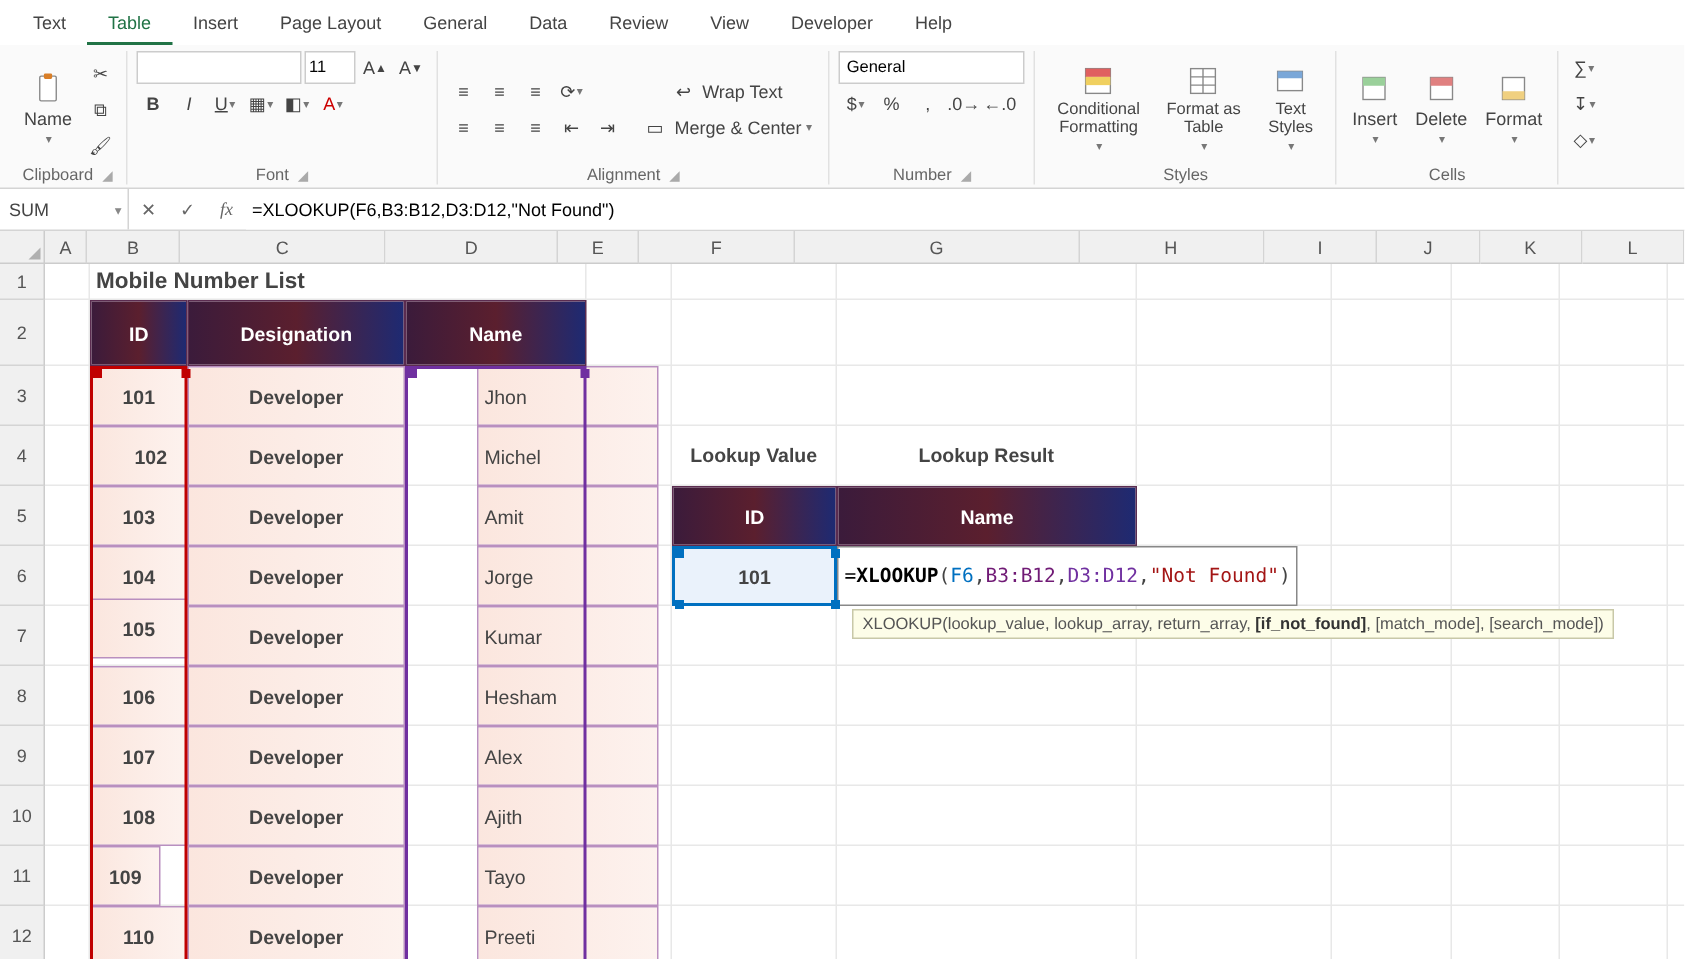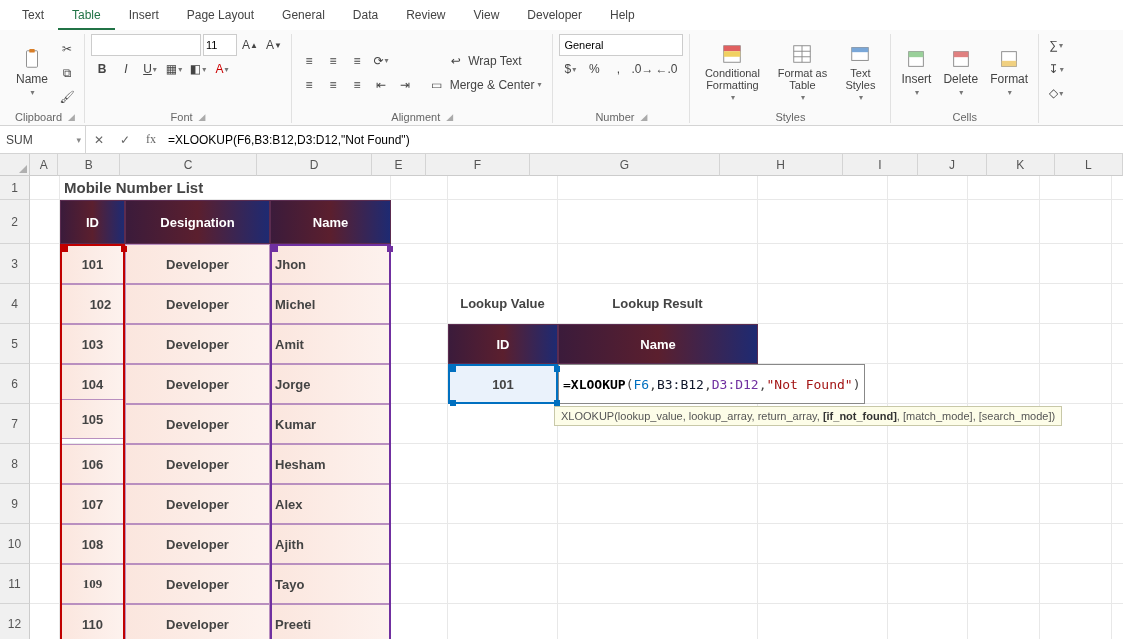--- a/index.html
+++ b/index.html
@@ -28,51 +28,51 @@
 .num-select{ width:124px; height:22px; border:1px solid #ccc; background:#fff; font-size:11px; padding:0 4px;}
 
 .caret{ font-size:8px; margin-left:1px; color:#777;}
 
 
 .fbar-row { display:flex; align-items:center; border-bottom:1px solid #d4d4d4; height:28px;}
 .name-box { width:86px; border-right:1px solid #d4d4d4; height:100%; display:flex; align-items:center; justify-content:space-between; padding:0 4px 0 6px;}
 .name-box span.caret2{ font-size:9px; color:#888;}
 .fx-btns { display:flex; align-items:center; height:100%; }
 .fx-btn { width:26px; height:100%; display:flex; align-items:center; justify-content:center; color:#666; cursor:pointer;}
-.fx-label{ font-family:"Times New Roman",serif;}
+.fx-label{ font-style:italic; font-family:"Times New Roman",serif;}
 .formula-input{ flex:1; height:100%; border:none; padding:0 4px; font-size:12px; outline:none;}
 
 
 .grid { display:flex; height: calc(639px - 18px - 96px - 28px); overflow:hidden; position:relative; }
 .corner { width:30px; height:22px; background:#f0f0f0; border-right:1px solid #ccc; border-bottom:1px solid #ccc; position:relative;}
 .corner::after{content:""; position:absolute; right:2px; bottom:2px; width:0;height:0; border-left:8px solid transparent; border-bottom:8px solid #b0b0b0;}
 .col-headers { display:flex; }
 .col-h { height:22px; background:#f0f0f0; border-right:1px solid #d4d4d4; border-bottom:1px solid #ccc; display:flex; align-items:center; justify-content:center; color:#555;}
 .row-h { width:30px; background:#f0f0f0; border-right:1px solid #ccc; border-bottom:1px solid #d4d4d4; display:flex; align-items:center; justify-content:center; color:#555;}
 .cells { position:relative; }
 .cell { position:absolute; border-right:1px solid #e8e8e8; border-bottom:1px solid #e8e8e8; display:flex; align-items:center; padding:0 4px; background:#fff; font-size:13px;}
 .hdr-grad { background: linear-gradient(90deg,#3b1b3b,#5b1f2e,#1e2a72); color:#fff; font-weight:bold; justify-content:center; border:1px solid #5b2c50;}
 .title-cell{ font-weight:bold; font-size:15px;}
 .tbl-cell{ background: linear-gradient(90deg,#fbe6de,#fdf2ee); border:1px solid #b98fbf; font-weight:600; }
 .tbl-id{ justify-content:center;}
 .tbl-desig{ justify-content:center;}
-.tbl-name{ justify-content:flex-start; font-weight:700;}
+.tbl-name{ justify-content:flex-start; font-weight:400;margin-left:48px;}
 .lookup-label{ font-weight:bold; justify-content:center;}
 .lv-cell{ border:1px solid #7aa7d8; background:#eaf2fb; justify-content:center; font-weight:600;}
 
 .range-outline{ position:absolute; pointer-events:none; }
 .r-blue{ border:2px solid #0070c0; }
 .r-red{ border:2px solid #c00000; }
 .r-purple{ border:2px solid #7030a0; }
 .dot{position:absolute;width:6px;height:6px;}
 .dot.b{background:#0070c0;} .dot.r{background:#c00000;} .dot.p{background:#7030a0;}
 .formula-cell{ position:absolute; display:flex; align-items:center; font-size:13px; font-family:Consolas,monospace; padding:0 4px; border:1px solid #888; background:#fff; white-space:nowrap; }
 .tip{ position:absolute; background:#fdfde8; border:1px solid #c8c8a8; font-size:11px; padding:3px 6px; white-space:nowrap; color:#555;}
 .tip b{ font-weight:bold; color:#333;}
-.c-fn{color:#000;} .c-blue{color:#0070c0;} .c-red{color:#0f172a;} .c-purple{color:#7030a0;} .c-str{color:#a31515;}
+.c-fn{color:#000;} .c-blue{color:#0070c0;} .c-red{color:#701a75;} .c-purple{color:#7030a0;} .c-str{color:#a31515;}
 </style>
 </head>
 <body>
 
 <div class="menu-bar">
     <div class="menu-tab">Text</div>
     <div class="menu-tab active">Table</div>
     <div class="menu-tab">Insert</div>
     <div class="menu-tab">Page Layout</div>
     <div class="menu-tab">General</div>
@@ -509,21 +509,21 @@
         <div class="cell tbl-cell tbl-name" style="left: 240px; top: 228px; width: 121px; height: 40px;">Kumar</div>
         <div class="cell tbl-cell tbl-id" style="left: 30px; top: 268px; width: 65px; height: 40px;">106</div>
         <div class="cell tbl-cell tbl-desig" style="left: 95px; top: 268px; width: 145px; height: 40px;">Developer</div>
         <div class="cell tbl-cell tbl-name" style="left: 240px; top: 268px; width: 121px; height: 40px;">Hesham</div>
         <div class="cell tbl-cell tbl-id" style="left: 30px; top: 308px; width: 65px; height: 40px;">107</div>
         <div class="cell tbl-cell tbl-desig" style="left: 95px; top: 308px; width: 145px; height: 40px;">Developer</div>
         <div class="cell tbl-cell tbl-name" style="left: 240px; top: 308px; width: 121px; height: 40px;">Alex</div>
         <div class="cell tbl-cell tbl-id" style="left: 30px; top: 348px; width: 65px; height: 40px;">108</div>
         <div class="cell tbl-cell tbl-desig" style="left: 95px; top: 348px; width: 145px; height: 40px;">Developer</div>
         <div class="cell tbl-cell tbl-name" style="left: 240px; top: 348px; width: 121px; height: 40px;">Ajith</div>
-        <div class="cell tbl-cell tbl-id" style="left: 30px; top: 388px; width: 65px; height: 40px; font-family: Liberation Serif, serif;">109</div>
+        <div class="cell tbl-cell tbl-id" style="left: 30px; top: 388px; width: 47px; height: 40px;">109</div>
         <div class="cell tbl-cell tbl-desig" style="left: 95px; top: 388px; width: 145px; height: 40px;">Developer</div>
         <div class="cell tbl-cell tbl-name" style="left: 240px; top: 388px; width: 121px; height: 40px;">Tayo</div>
         <div class="cell tbl-cell tbl-id" style="left: 30px; top: 428px; width: 65px; height: 40px;">110</div>
         <div class="cell tbl-cell tbl-desig" style="left: 95px; top: 428px; width: 145px; height: 40px;">Developer</div>
         <div class="cell tbl-cell tbl-name" style="left: 240px; top: 428px; width: 121px; height: 40px;">Preeti</div>
         <div class="cell lookup-label" style="left: 418px; top: 108px; width: 110px; height: 40px;">Lookup Value</div>
         <div class="cell lookup-label" style="left: 528px; top: 108px; width: 200px; height: 40px;">Lookup Result</div>
         <div class="cell hdr-grad" style="left: 418px; top: 148px; width: 110px; height: 40px;">ID</div>
         <div class="cell hdr-grad" style="left: 528px; top: 148px; width: 200px; height: 40px;">Name</div>
         <div class="cell lv-cell" style="left: 418px; top: 188px; width: 110px; height: 40px;">101</div>
@@ -533,21 +533,21 @@
           <span>(</span>
           <span class="c-blue">F6</span>
           <span>,</span>
           <span class="c-red">B3:B12</span>
           <span>,</span>
           <span class="c-purple">D3:D12</span>
           <span>,</span>
           <span class="c-str">"Not Found"</span>
           <span>)</span>
         </div>
-        <div class="tip" style="left: 524px; top: 230px;">XLOOKUP(lookup_value, lookup_array, return_array, <b>[if_not_found]</b>, [match_mode], [search_mode])</div>
+        <div class="tip" style="left: 538px; top: 230px;">XLOOKUP(lookup_value, lookup_array, return_array, <b>[if_not_found]</b>, [match_mode], [search_mode])</div>
         <div class="range-outline r-red" style="left: 30px; top: 68px; width: 65px; height: 400px;">
           <div class="dot r" style="left: 0px; top: 0px; position: absolute;"></div>
           <div class="dot r" style="left: 59px; top: 0px; position: absolute;"></div>
         </div>
         <div class="range-outline r-purple" style="left: 240px; top: 68px; width: 121px; height: 400px;">
           <div class="dot p" style="left: 0px; top: 0px; position: absolute;"></div>
           <div class="dot p" style="left: 115px; top: 0px; position: absolute;"></div>
         </div>
         <div class="range-outline r-blue" style="left: 418px; top: 188px; width: 110px; height: 40px;">
           <div class="dot b" style="left: 0px; top: 0px; position: absolute;"></div>

